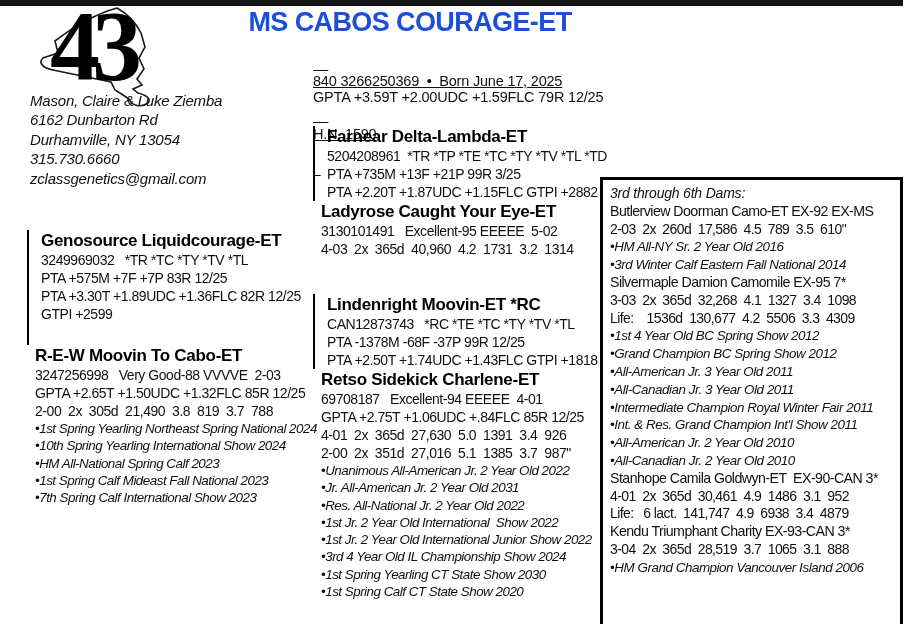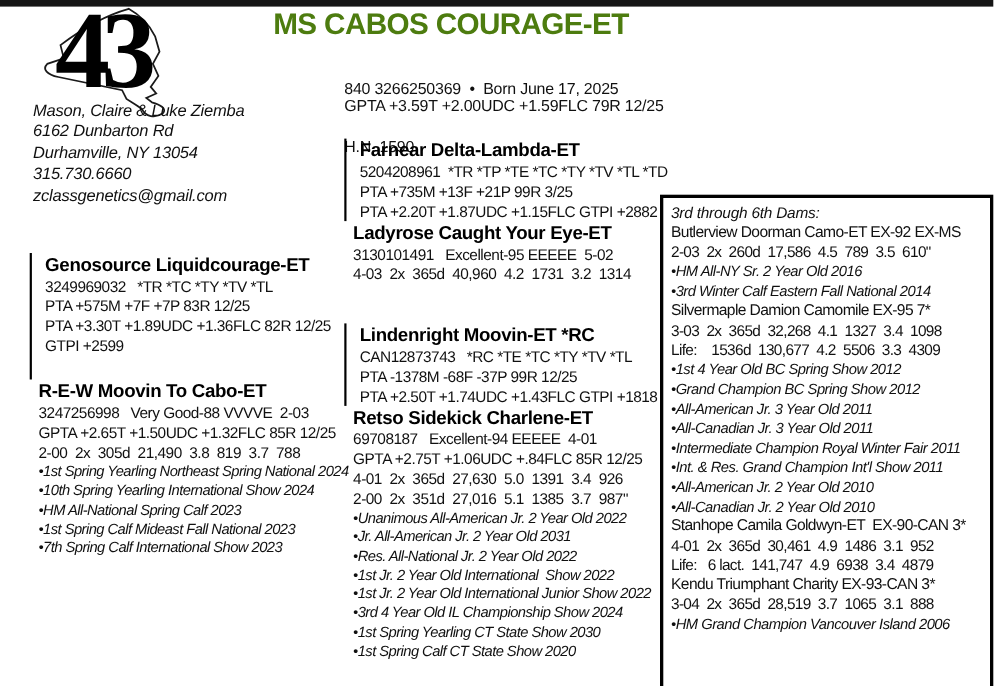--- a/index.html
+++ b/index.html
@@ -10,23 +10,23 @@
   
   .lot-area{position:absolute;left:20px;top:2px;width:178px;height:132px;}
   .lot-area svg{position:absolute;left:0;top:0;}
   .lot-number{position:absolute;left:30px;top:-6px;font-family:"Liberation Serif",serif;
               font-weight:700;font-size:100px;line-height:1;letter-spacing:-8px;color:#000;}
 
   .consignor{position:absolute;left:30px;top:91px;font-style:italic;font-size:15px;
              line-height:19.4px;letter-spacing:-0.2px;}
 
   .title{position:absolute;left:230px;top:7px;width:360px;margin:0;text-align:center;
-         font-size:27px;font-weight:700;letter-spacing:-0.6px;color:#4d7c0f;}
+         font-size:27px;font-weight:700;letter-spacing:-0.6px;color:#1d4ed8;}
   .reg-block{position:absolute;left:313px;top:38px;font-size:14.5px;line-height:17.5px;
-             white-space:pre;letter-spacing:-0.2px;}
+             white-space:pre;letter-spacing:-0.2px;text-decoration:underline;}
   .gpta-line{position:absolute;left:313px;top:89px;font-size:14.5px;white-space:pre;
              letter-spacing:-0.2px;}
 
   .col{position:absolute;}
   .col-left{left:27px;top:230px;width:286px;}
   .col-mid{left:313px;top:126px;width:295px;}
 
   .bracket{border-left:2px solid #000;padding-left:12px;}
   .tall{padding-bottom:22px;}
   .ped-sub{padding-left:8px;}

